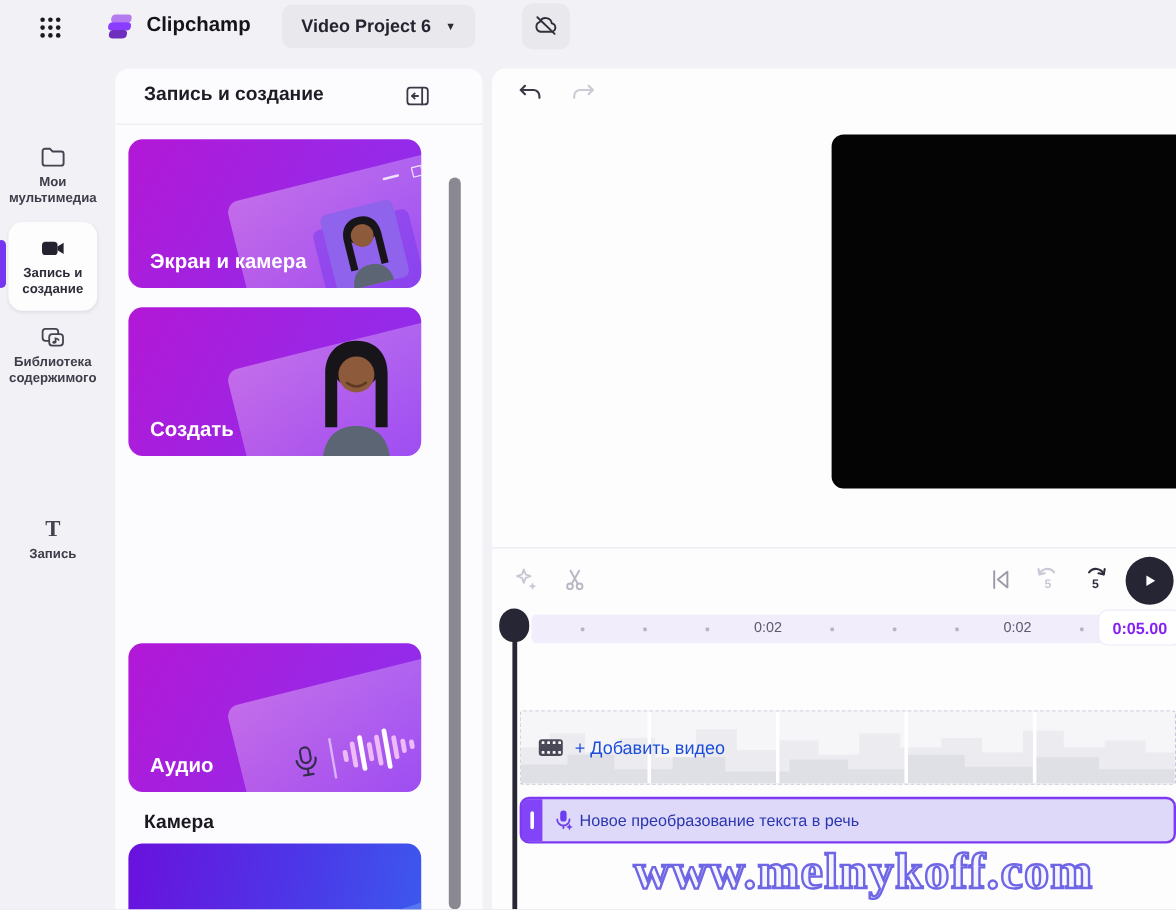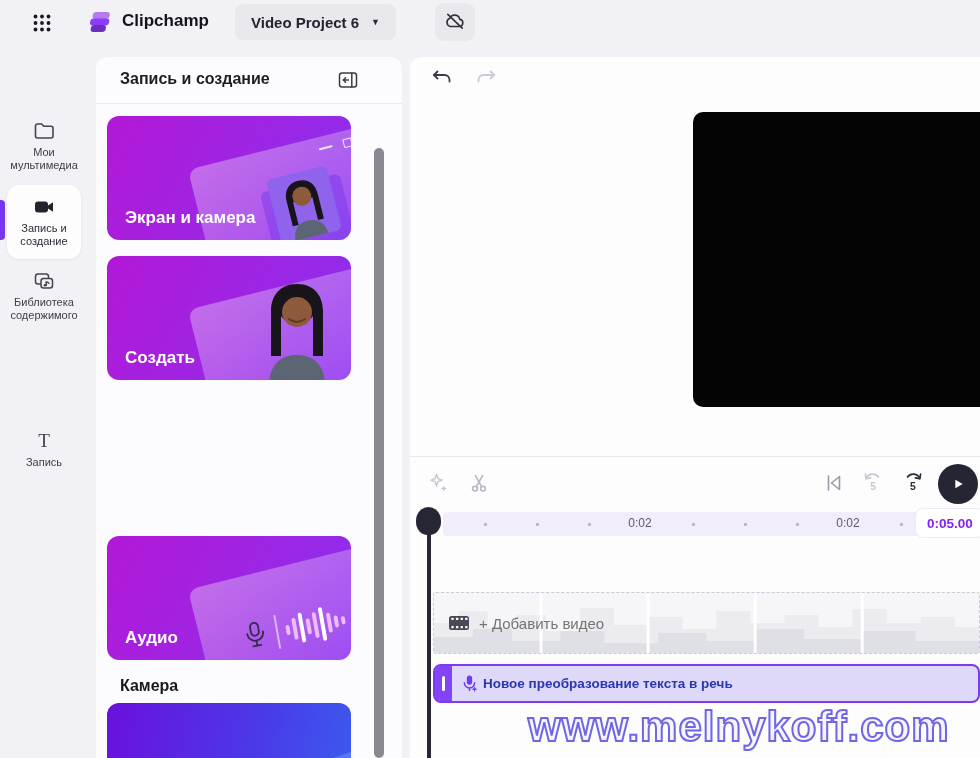--- a/index.html
+++ b/index.html
@@ -12,21 +12,21 @@
   .grid-btn{position:absolute;left:28px;top:9px;width:28px;height:28px;display:flex;align-items:center;justify-content:center;}
   .logo{position:absolute;left:86px;top:8px;width:28px;height:28px;}
   .appname{position:absolute;left:122px;top:11px;font-size:17px;font-weight:700;color:#15141a;}
   .proj-pill{position:absolute;left:235px;top:4px;height:36px;background:#e9e8ec;border-radius:8px;
              display:flex;align-items:center;padding:0 16px;gap:12px;font-size:15px;font-weight:700;color:#242330;}
   .caret{font-size:9px;color:#2c2b36;}
   .cloud-btn{position:absolute;left:435px;top:3px;width:40px;height:38px;background:#e9e8ec;border-radius:9px;
              display:flex;align-items:center;justify-content:center;}
 
   
-  .sidebar{position:absolute;left:0;top:57px;width:88px;height:701px;}
+  .sidebar{position:absolute;left:0;top:57px;width:88px;height:701px;font-weight:bold;}
   .side-item{position:absolute;left:4px;width:80px;text-align:center;color:#3f3d4a;font-size:11px;line-height:1.2;cursor:pointer;}
   .side-item .sicon{display:flex;justify-content:center;margin-bottom:3px;}
   .side-sel{position:absolute;left:7px;top:128px;width:74px;height:74px;background:#fdfdfe;border-radius:12px;
             box-shadow:0 1px 3px rgba(40,35,70,.08);}
   .side-ind{position:absolute;left:-3px;top:143px;width:8px;height:40px;background:#7636f0;border-radius:4px;}
 
   
   .panel{position:absolute;left:96px;top:57px;width:306px;height:701px;background:#fcfcfe;border-radius:12px 12px 0 0;}
   .panel-head{position:absolute;left:0;top:0;width:100%;height:46px;border-bottom:1px solid #eceaf1;}
   .panel-title{position:absolute;left:24px;top:13px;font-size:16px;font-weight:700;color:#1d1c24;}
@@ -62,30 +62,30 @@
   .tick{position:absolute;top:466px;width:3px;height:3px;background:#b9b3c6;border-radius:1px;}
   .rlabel{position:absolute;top:459px;width:40px;text-align:center;font-size:12px;color:#5b5970;}
   .dur-pill{position:absolute;left:506px;top:452px;height:28px;background:#fff;border-radius:7px;padding:0 11px;
             display:flex;align-items:center;font-size:13.5px;font-weight:700;color:#8421f4;box-shadow:0 0 0 1px #efe9fa;}
   .ph-head{position:absolute;left:6px;top:450px;width:25px;height:28px;background:#272634;border-radius:50% 50% 46% 46%;z-index:6;}
   .ph-line{position:absolute;left:17px;top:474px;width:4px;height:227px;background:#272634;z-index:6;}
   .track-video{position:absolute;left:23px;top:535px;width:547px;height:62px;border:1.5px dashed #c9c8d6;border-radius:3px;
                background:#f6f6f9;box-sizing:border-box;overflow:hidden;cursor:pointer;}
   .track-video .sky{position:absolute;left:0;top:0;width:100%;height:100%;}
   .tv-row{position:absolute;left:14px;top:0;height:100%;display:flex;align-items:center;gap:9px;z-index:2;}
-  .tv-label{font-size:15px;color:#737373;}
+  .tv-label{font-size:15px;color:#1d4ed8;}
   .track-tts{position:absolute;left:23px;top:607px;width:547px;height:39px;background:#ded9f8;border:2px solid #7c3af2;
              border-radius:8px;box-sizing:border-box;display:flex;align-items:center;cursor:pointer;}
   .tts-handle{position:absolute;left:0;top:0;bottom:0;width:17px;background:#8343f6;border-radius:5px 0 0 5px;
               display:flex;align-items:center;justify-content:center;cursor:ew-resize;}
   .tts-slit{width:3px;height:15px;background:#fff;border-radius:2px;}
-  .tts-label{margin-left:48px;font-size:13.5px;font-weight:700;color:#2b36b0;white-space:nowrap;}
+  .tts-label{margin-left:48px;font-size:13.5px;font-weight:400;color:#2b36b0;white-space:nowrap;}
   .tts-mic{position:absolute;left:25px;width:19px;height:19px;}
   .watermark{position:absolute;left:118px;top:646px;font-size:42px;font-weight:700;letter-spacing:1px;z-index:7;
-             color:rgba(244,243,255,.88);-webkit-text-stroke:2px #6f66e6;white-space:nowrap;}
+             color:rgba(244,243,255,.88);-webkit-text-stroke:2px #6f66e6;white-space:nowrap;font-family:Liberation Serif, serif;}
 </style>
 </head>
 <body>
 
 <div class="screen">
 
   <div class="topbar">
     <div class="grid-btn">
       <svg width="20" height="20" viewBox="0 0 20 20" fill="#1b1a22">
         <circle cx="3.5" cy="3.5" r="1.9"></circle>

